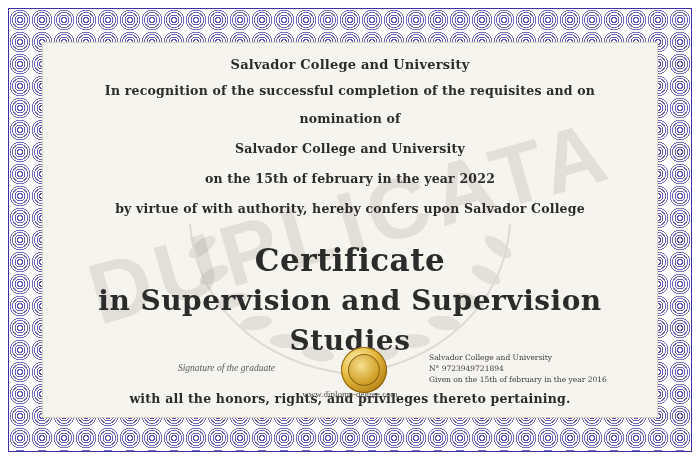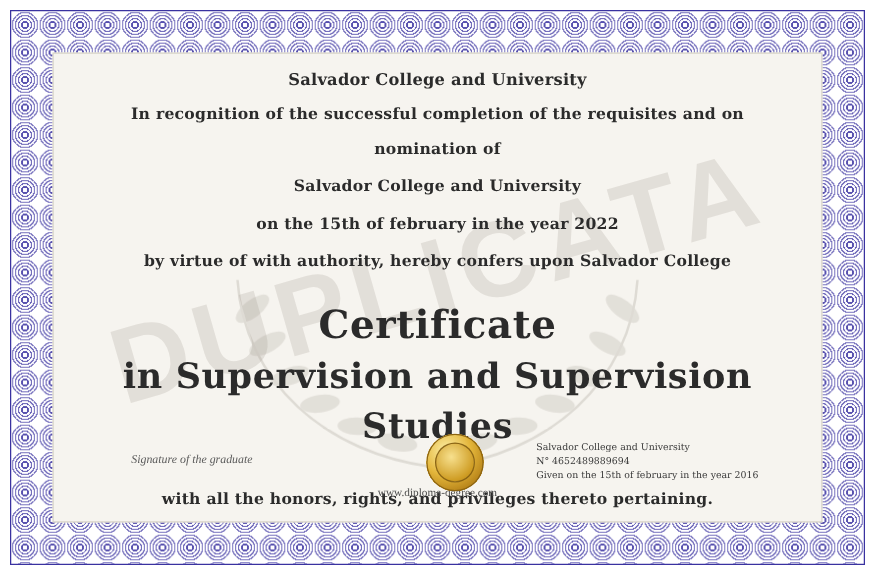--- a/index.html
+++ b/index.html
@@ -138,21 +138,21 @@
     left: 0;
     right: 0;
     bottom: 10px;
     z-index: 3;
   }
   .sig-left {
     position: absolute;
     left: 62px;
     bottom: 34px;
     width: 170px;
-    text-align: left;
+    text-align: right;
     font-size: 9.5px;
     color: #5a5a5a;
     font-style: italic;
   }
   .sig-right {
     position: absolute;
     right: 38px;
     bottom: 22px;
     width: 190px;
     text-align: left;
@@ -259,21 +259,21 @@
       <div class="sig-left">Signature of the graduate</div>
 
       <div class="seal">
         <div class="teeth"></div>
         <div class="ring"></div>
         <div class="inner"></div>
       </div>
 
       <div class="sig-right">
         <div>Salvador College and University</div>
-        <div>N° 4652489889694</div>
+        <div>N° 9723949721894</div>
         <div>Given on the 15th of february in the year 2016</div>
       </div>
 
       <div class="site">www.diploma-degree.com</div>
     </div>
 
   </div>
 </div>
 
 </body></html>

